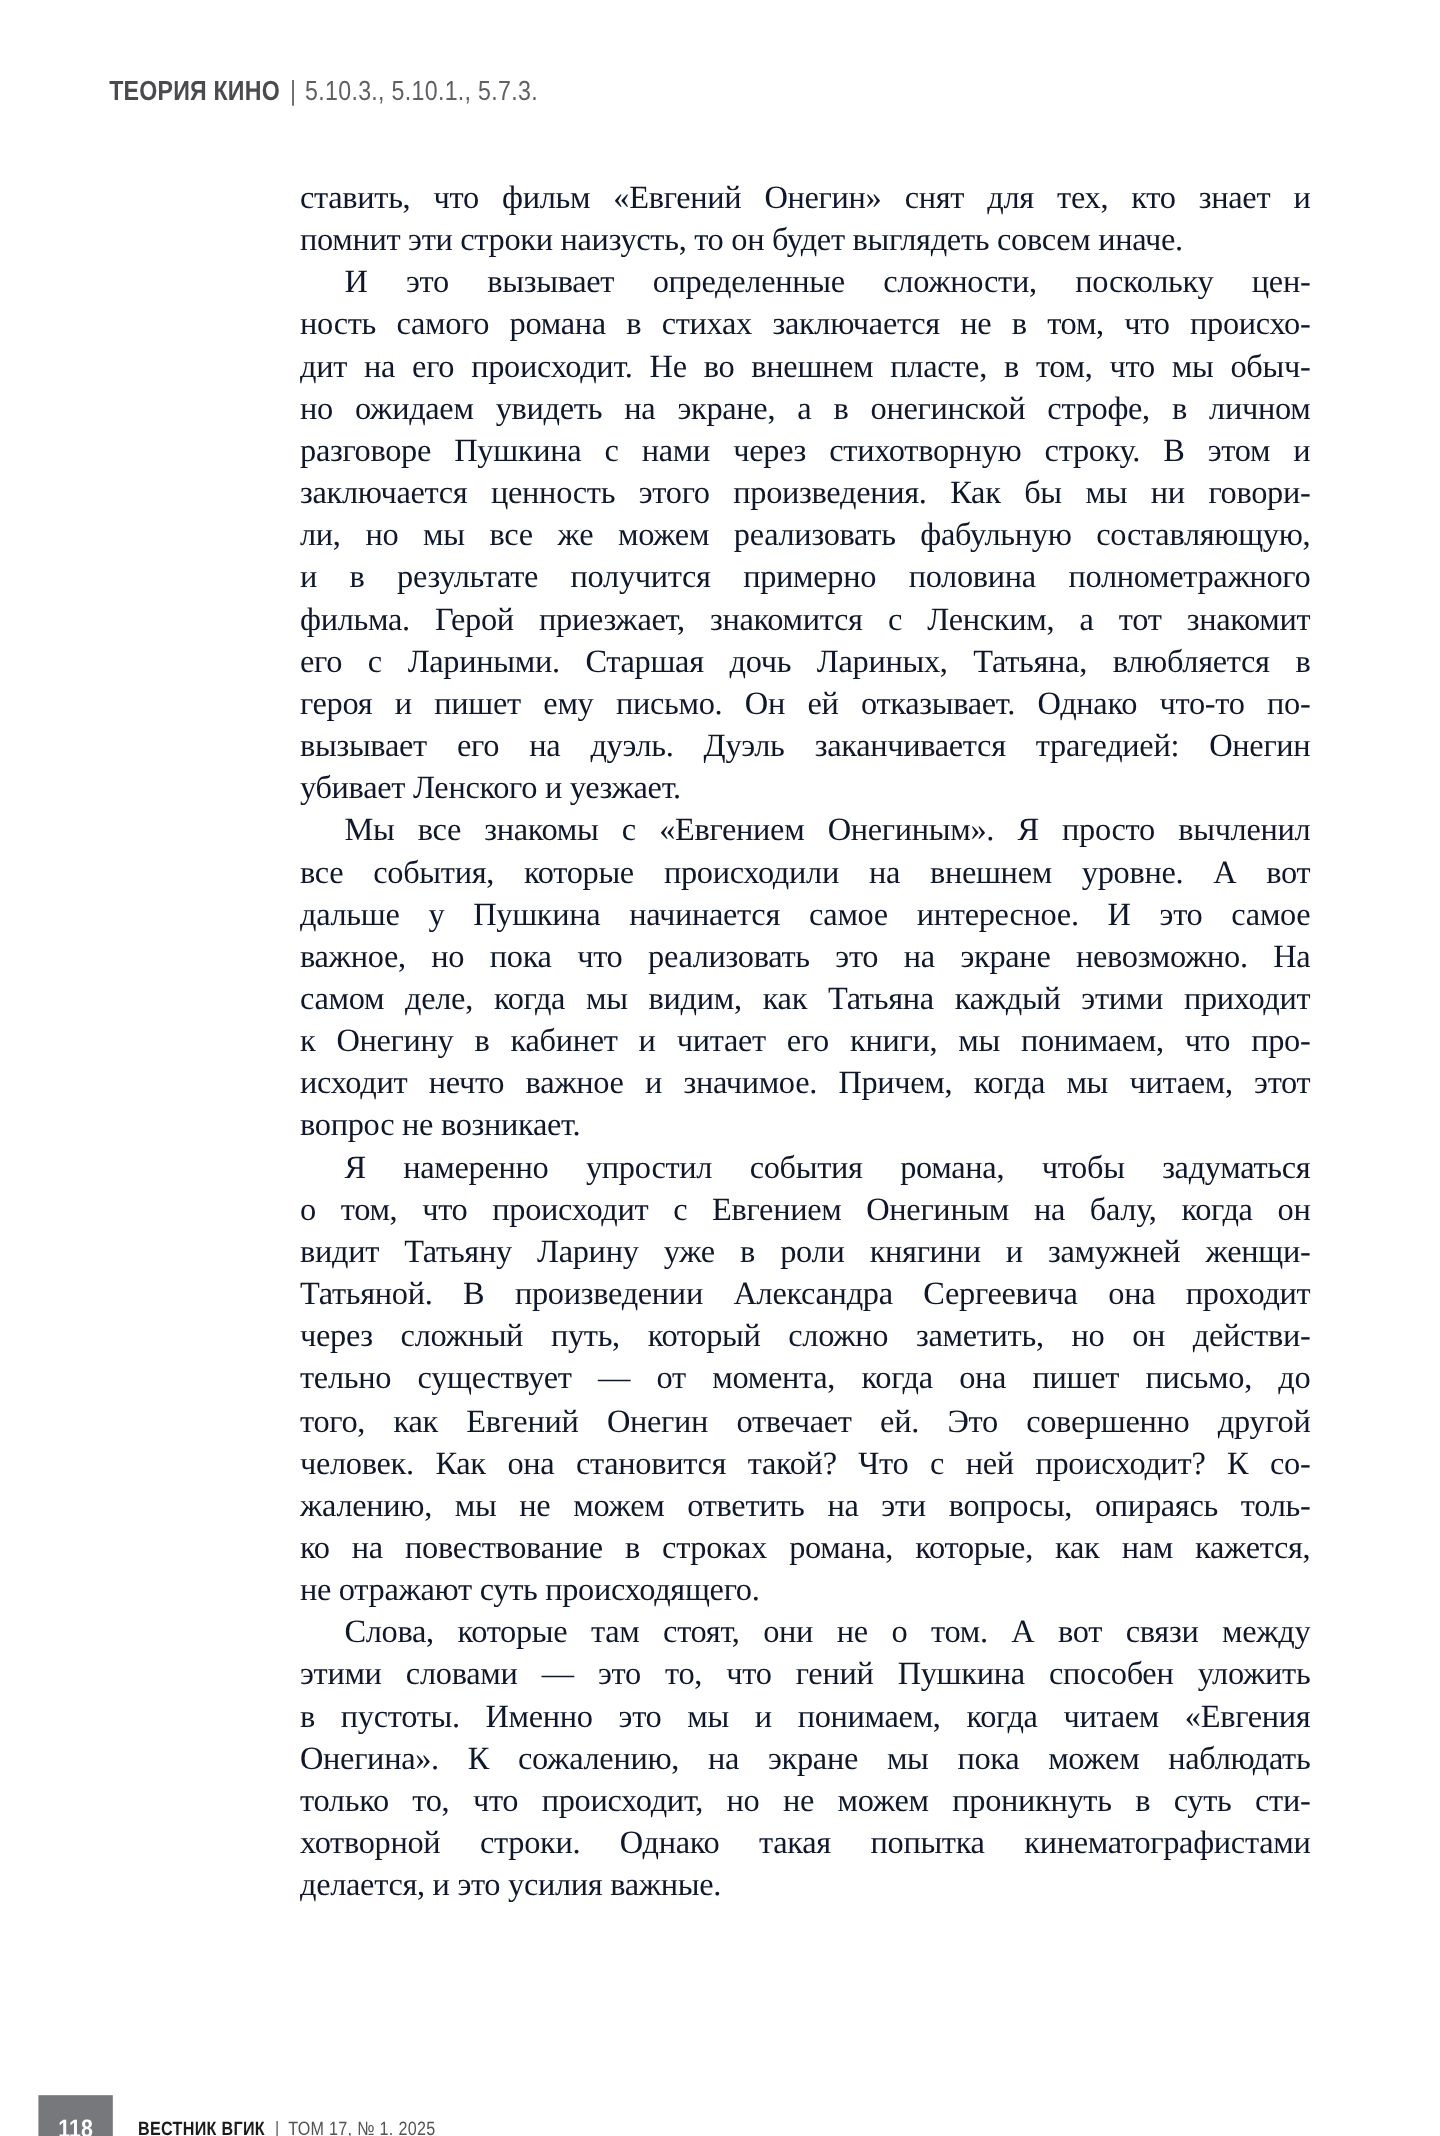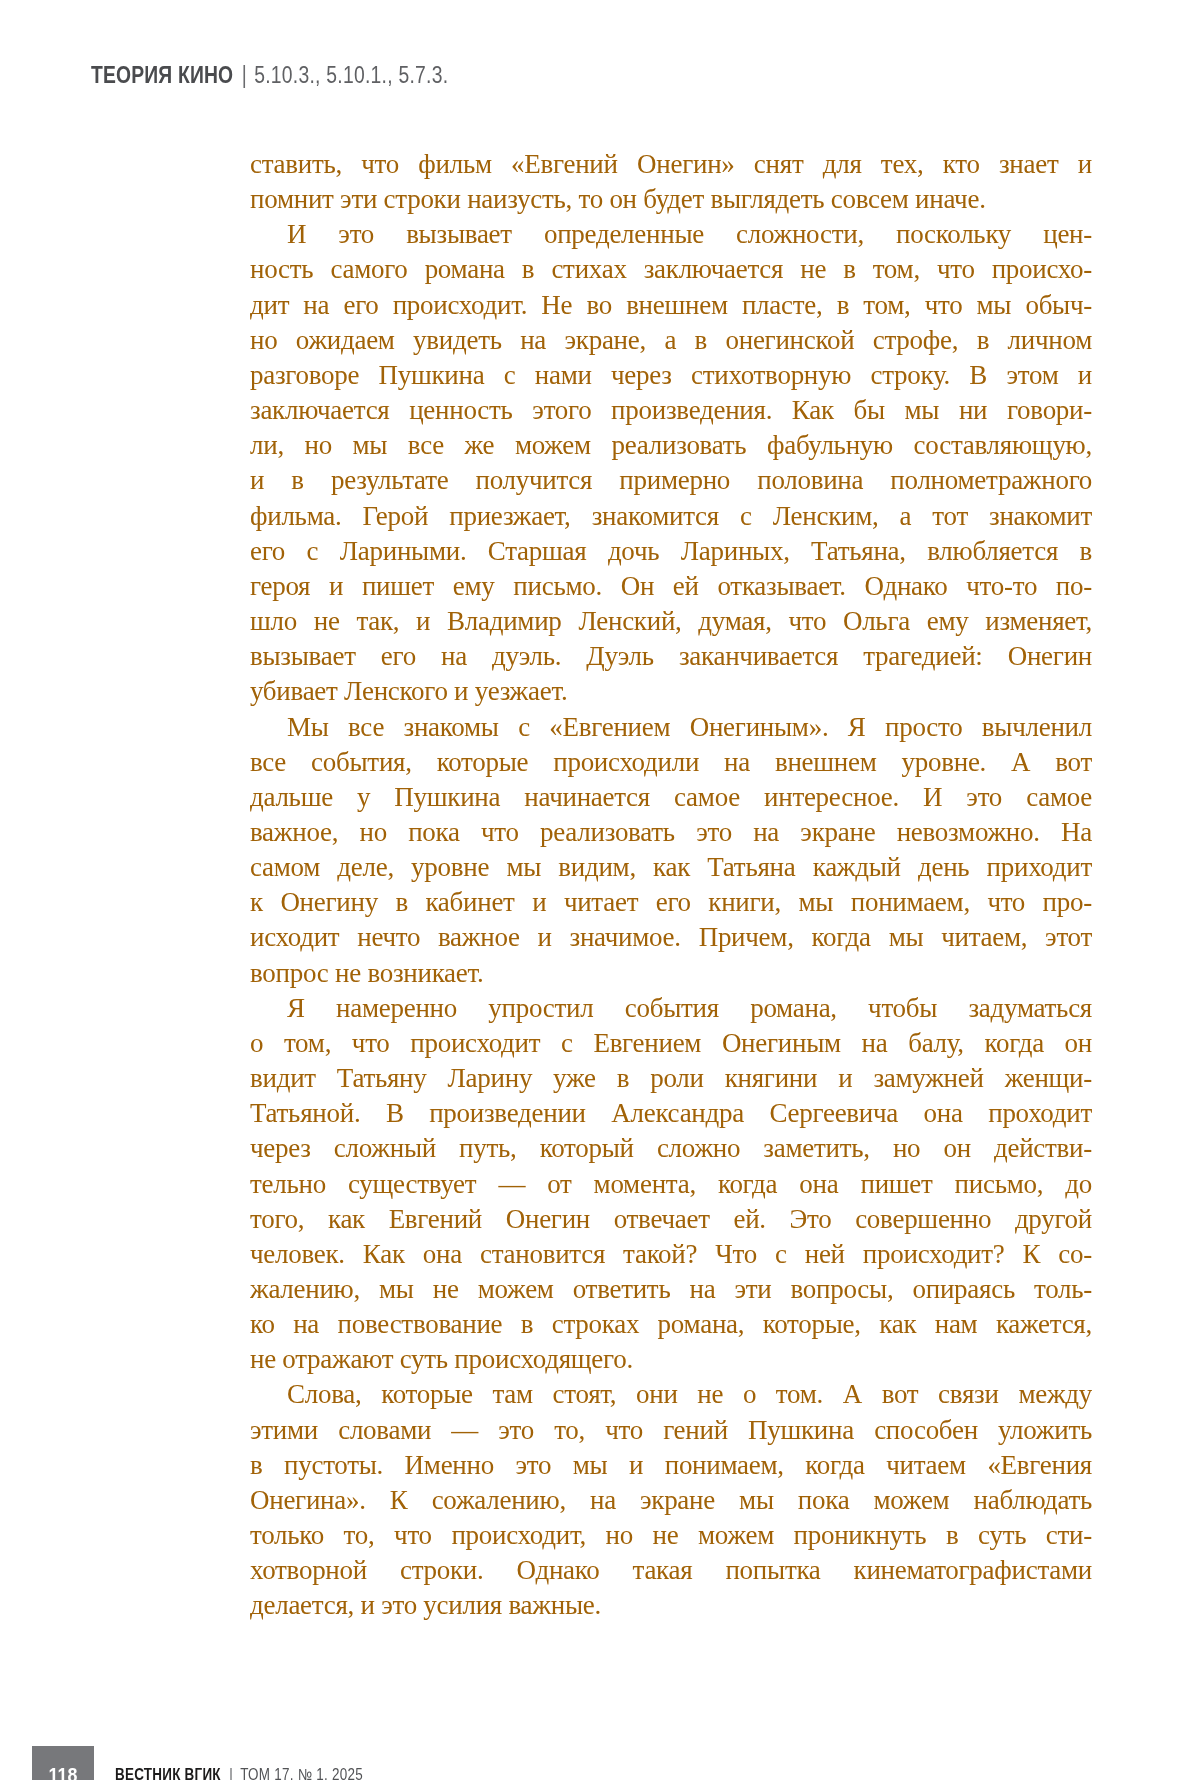--- a/index.html
+++ b/index.html
@@ -32,21 +32,21 @@
   .hdr-sep   { color: #6a6b6e; font-weight: 300; margin: 0 9px 0 10px; }
   .hdr-codes { color: #5f6063; letter-spacing: 0.3px; }
 
   
   .body-text {
     position: absolute;
     left: 250px;
     top: 147px;
     width: 842px;
     font-size: 27px;
-    color: #a16207;
+    color: #0f172a;
     letter-spacing: -0.01em;
   }
   .line {
     height: 35.17px;
     line-height: 35.17px;
     text-align: justify;
     text-align-last: justify;
     overflow: hidden;
     white-space: normal;
   }
@@ -111,28 +111,27 @@
     <div class="line">ность самого романа в стихах заключается не в том, что происхо-</div>
     <div class="line">дит на его происходит. Не во внешнем пласте, в том, что мы обыч-</div>
     <div class="line">но ожидаем увидеть на экране, а в онегинской строфе, в личном</div>
     <div class="line">разговоре Пушкина с нами через стихотворную строку. В этом и</div>
     <div class="line">заключается ценность этого произведения. Как бы мы ни говори-</div>
     <div class="line">ли, но мы все же можем реализовать фабульную составляющую,</div>
     <div class="line">и в результате получится примерно половина полнометражного</div>
     <div class="line">фильма. Герой приезжает, знакомится с Ленским, а тот знакомит</div>
     <div class="line">его с Лариными. Старшая дочь Лариных, Татьяна, влюбляется в</div>
     <div class="line">героя и пишет ему письмо. Он ей отказывает. Однако что-то по-</div>
-    <div class="line">шло не так, и Владимир Ленский, думая, что Ольга ему изменяет,</div>
     <div class="line">вызывает его на дуэль. Дуэль заканчивается трагедией: Онегин</div>
     <div class="line para-end">убивает Ленского и уезжает.</div>
     <div class="line indent">Мы все знакомы с «Евгением Онегиным». Я просто вычленил</div>
     <div class="line">все события, которые происходили на внешнем уровне. А вот</div>
     <div class="line">дальше у Пушкина начинается самое интересное. И это самое</div>
     <div class="line">важное, но пока что реализовать это на экране невозможно. На</div>
-    <div class="line">самом деле, уровне мы видим, как Татьяна каждый день приходит</div>
+    <div class="line">самом деле, когда мы видим, как Татьяна каждый этими приходит</div>
     <div class="line">к Онегину в кабинет и читает его книги, мы понимаем, что про-</div>
     <div class="line">исходит нечто важное и значимое. Причем, когда мы читаем, этот</div>
     <div class="line para-end">вопрос не возникает.</div>
     <div class="line indent">Я намеренно упростил события романа, чтобы задуматься</div>
     <div class="line">о том, что происходит с Евгением Онегиным на балу, когда он</div>
     <div class="line">видит Татьяну Ларину уже в роли княгини и замужней женщи-</div>
     <div class="line">Татьяной. В произведении Александра Сергеевича она проходит</div>
     <div class="line">через сложный путь, который сложно заметить, но он действи-</div>
     <div class="line">тельно существует — от момента, когда она пишет письмо, до</div>
     <div class="line">того, как Евгений Онегин отвечает ей. Это совершенно другой</div>

